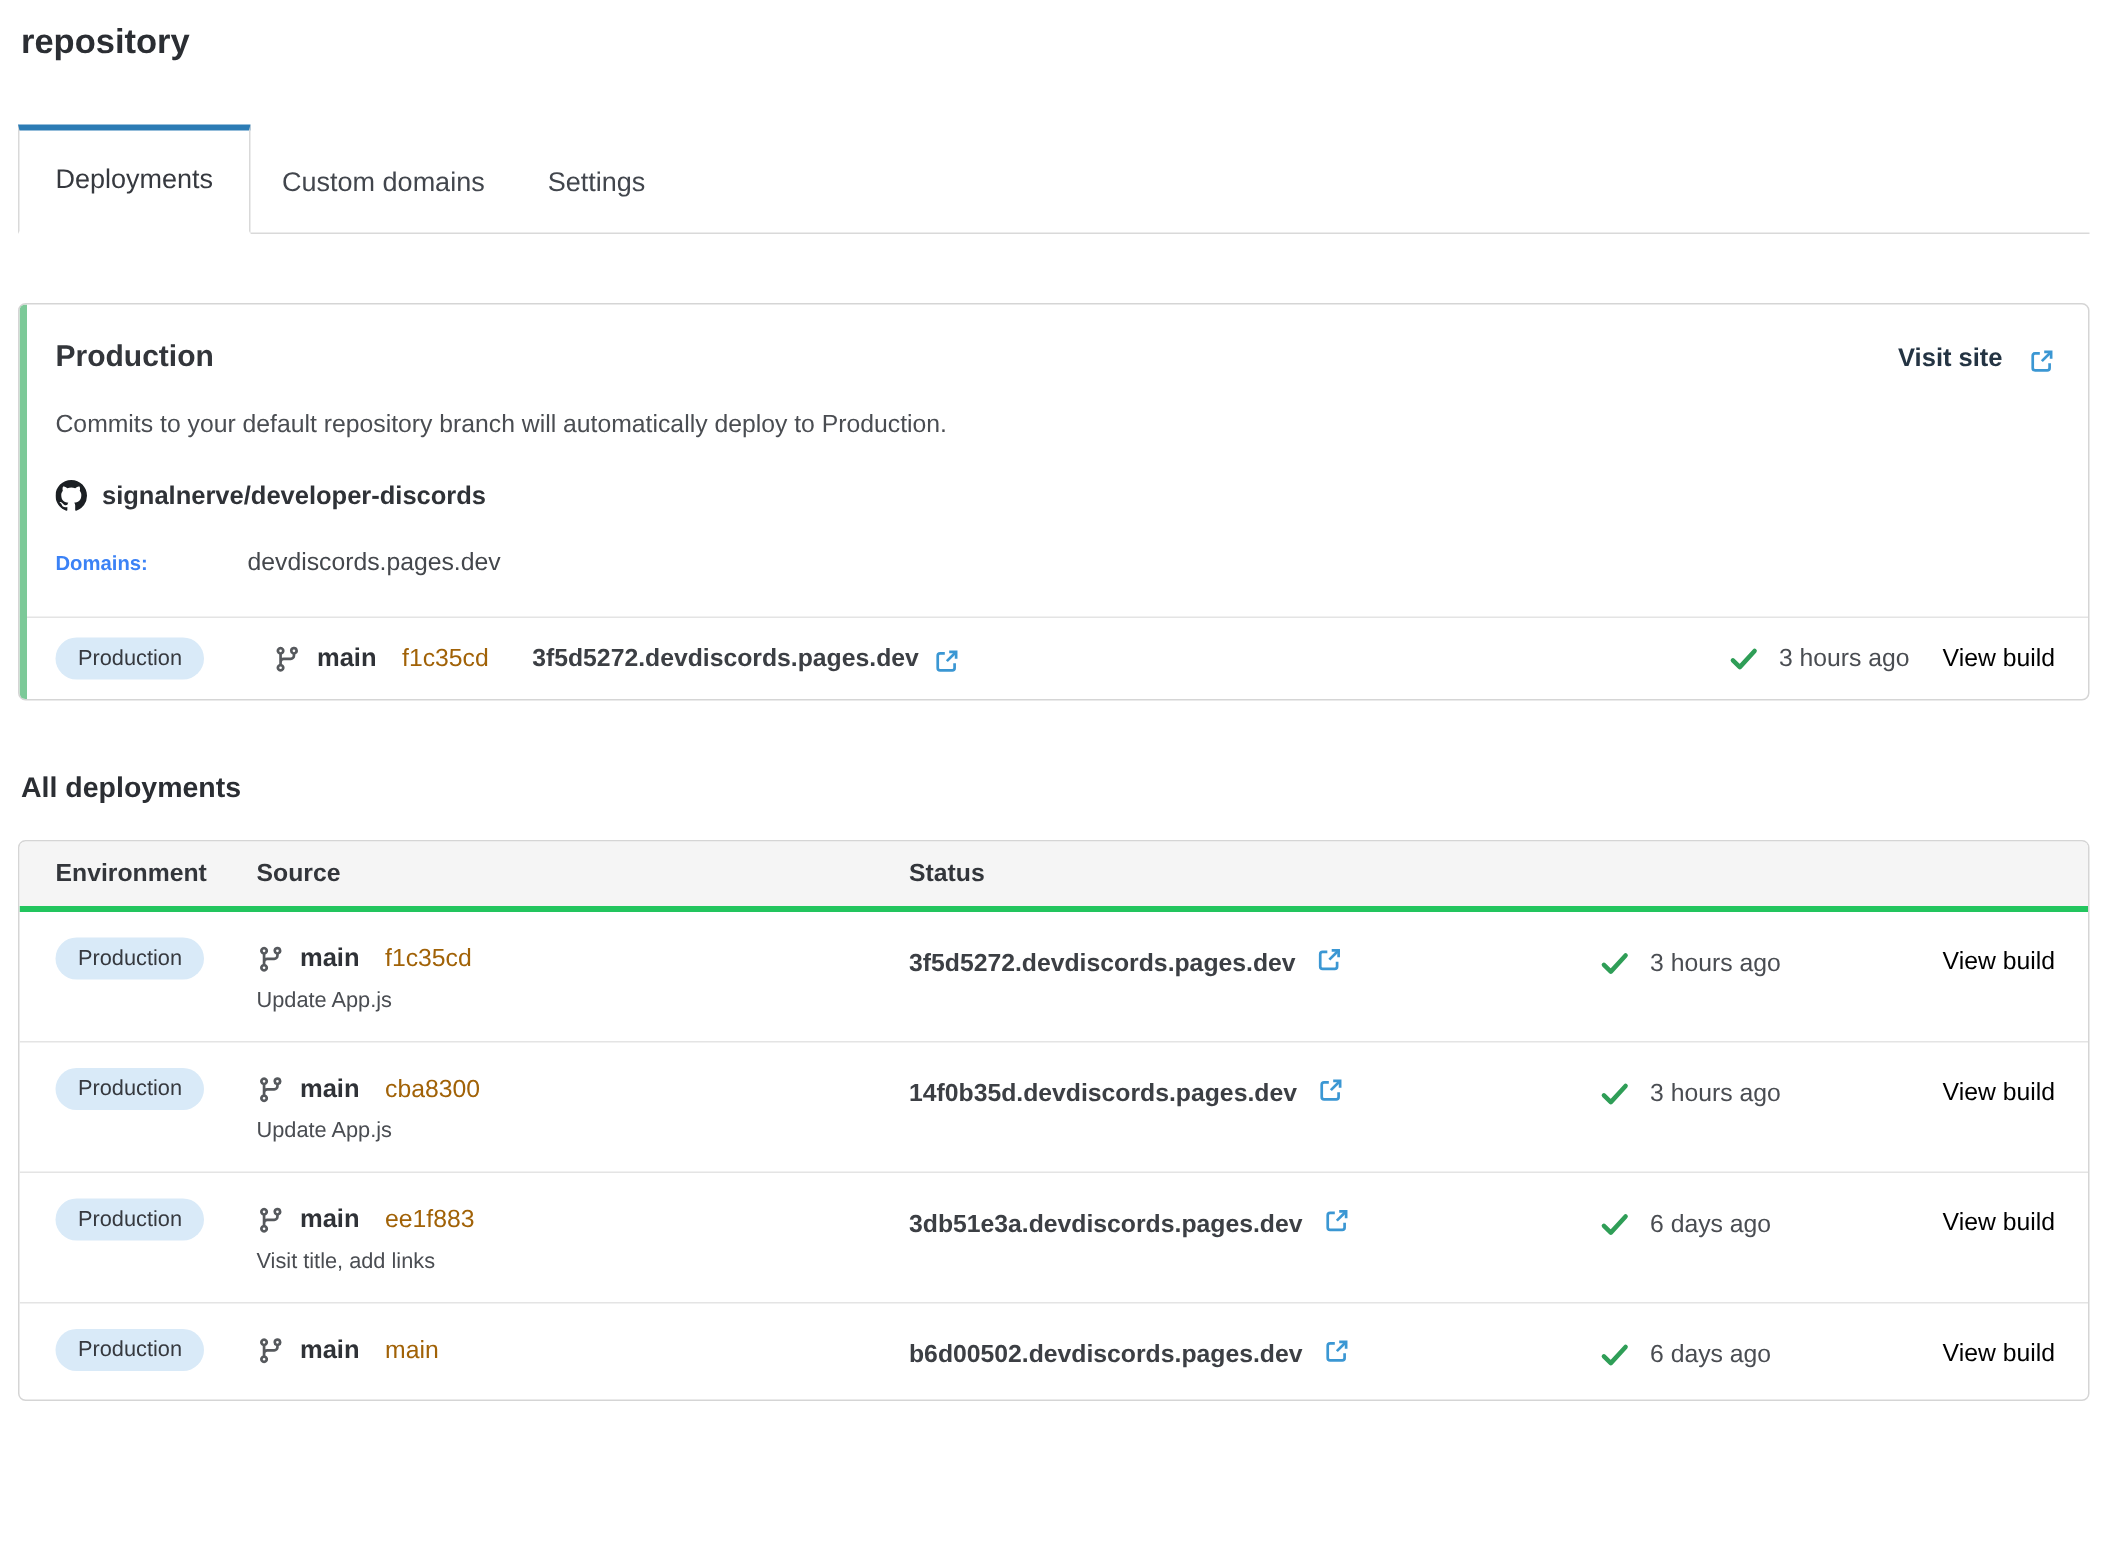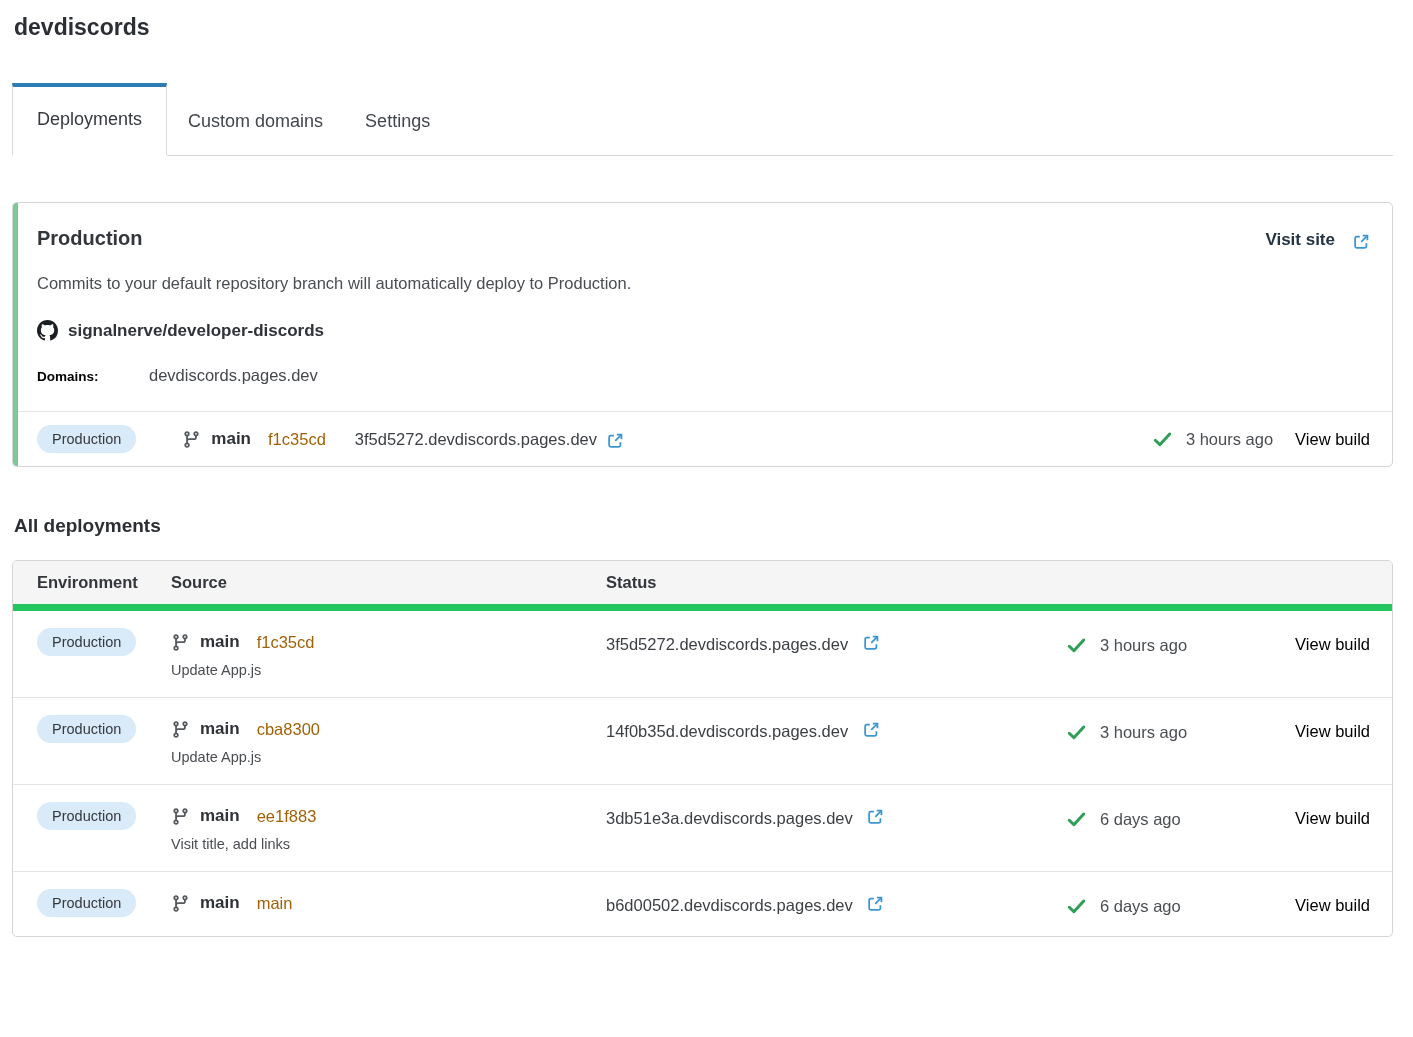--- a/index.html
+++ b/index.html
@@ -44,39 +44,39 @@
     background: #7cc998;
   }
   .card-body { padding: 24px 22px 26px 24px; }
   .card-head { display: flex; justify-content: space-between; align-items: baseline; }
   .card-title { font-size: 20px; font-weight: 700; color: #33363b; }
   .visit-site { display: inline-flex; align-items: center; gap: 8px; font-size: 17px; font-weight: 600; color: #243443; text-decoration: none; cursor: pointer; }
   .card-desc { margin-top: 24px; font-size: 16.5px; color: #4a4d52; }
   .repo-row { margin-top: 27px; display: flex; align-items: center; gap: 10px; }
   .repo-name { font-size: 17px; font-weight: 700; color: #2f3237; cursor: pointer; }
   .domains-row { margin-top: 25px; display: flex; align-items: baseline; }
-  .domains-label { font-size: 13.5px; font-weight: 700; color: #000000; width: 112px; }
+  .domains-label { font-size: 13.5px; font-weight: 700; color: #3b82f6; width: 128px; }
   .domains-value { font-size: 16.5px; color: #44474c; }
 
   .card-deploy-row {
     border-top: 1px solid #e4e4e4;
     padding: 13px 22px 13px 24px;
     display: flex; align-items: center;
   }
 
   
   .badge {
     background: #d9eaf8; color: #36393f;
     font-size: 14.5px; padding: 6px 15px; border-radius: 15px; white-space: nowrap;
   }
   .src-line { display: flex; align-items: center; }
   .branch-icon { color: #56595d; display: inline-flex; }
   .branch-name { font-size: 17px; font-weight: 700; color: #2f3237; margin-left: 10px; }
   .commit-link { font-size: 16.5px; color: #a16207; margin-left: 17px; text-decoration: none; cursor: pointer; }
-  .deploy-url { font-size: 16.5px; color: #3c3f44; }
+  .deploy-url { font-size: 16.5px; color: #3c3f44; font-weight: bold; }
   .ext-icon { display: inline-flex; margin-left: 9px; cursor: pointer; position: relative; top: 2px; }
   .status-group { display: flex; align-items: center; gap: 13px; }
   .status-time { font-size: 16.5px; color: #4a4d52; white-space: nowrap; }
   .view-build { font-size: 16.5px; color: #000000; text-decoration: none; cursor: pointer; white-space: nowrap; }
 
   .card-deploy-row .src-line { margin-left: 46px; }
   .card-deploy-row .deploy-url { margin-left: 29px; }
   .card-deploy-row .right { margin-left: auto; display: flex; align-items: center; gap: 22px; }
 
   
@@ -85,41 +85,41 @@
     margin-top: 23px;
     border: 1px solid #d5d5d5;
     border-radius: 5px;
     overflow: hidden;
   }
   .thead {
     display: grid;
     grid-template-columns: 134px 435px 460px 1fr auto;
     background: #f5f5f5;
     padding: 12px 22px 12px 24px;
-    border-bottom: 7px solid #22c55e;
+    border-bottom: 4px solid #22c55e;
   }
   .th { font-size: 16.5px; font-weight: 700; color: #33363b; }
   .trow {
     display: grid;
     grid-template-columns: 134px 435px 460px 1fr auto;
     padding: 21px 22px 19px 24px;
     align-items: start;
   }
   .trow + .trow { border-top: 1px solid #e4e4e4; }
   .trow .cell-env { padding-top: 1px; }
   .commit-msg { font-size: 14.5px; color: #4a4d52; margin-top: 10px; }
   .cell-status { display: flex; align-items: center; gap: 13px; padding-top: 3px; }
   .cell-view { text-align: right; padding-top: 3px; }
 </style>
 </head>
 <body>
 
 <div class="page">
 
-  <div class="page-title">devdiscords</div>
+  <div class="page-title">repository</div>
 
   <div class="tabbar">
     <div class="tab active">Deployments</div>
     <div class="tab">Custom domains</div>
     <div class="tab">Settings</div>
   </div>
 
   <div class="card">
     <div class="card-body">
       <div class="card-head">

